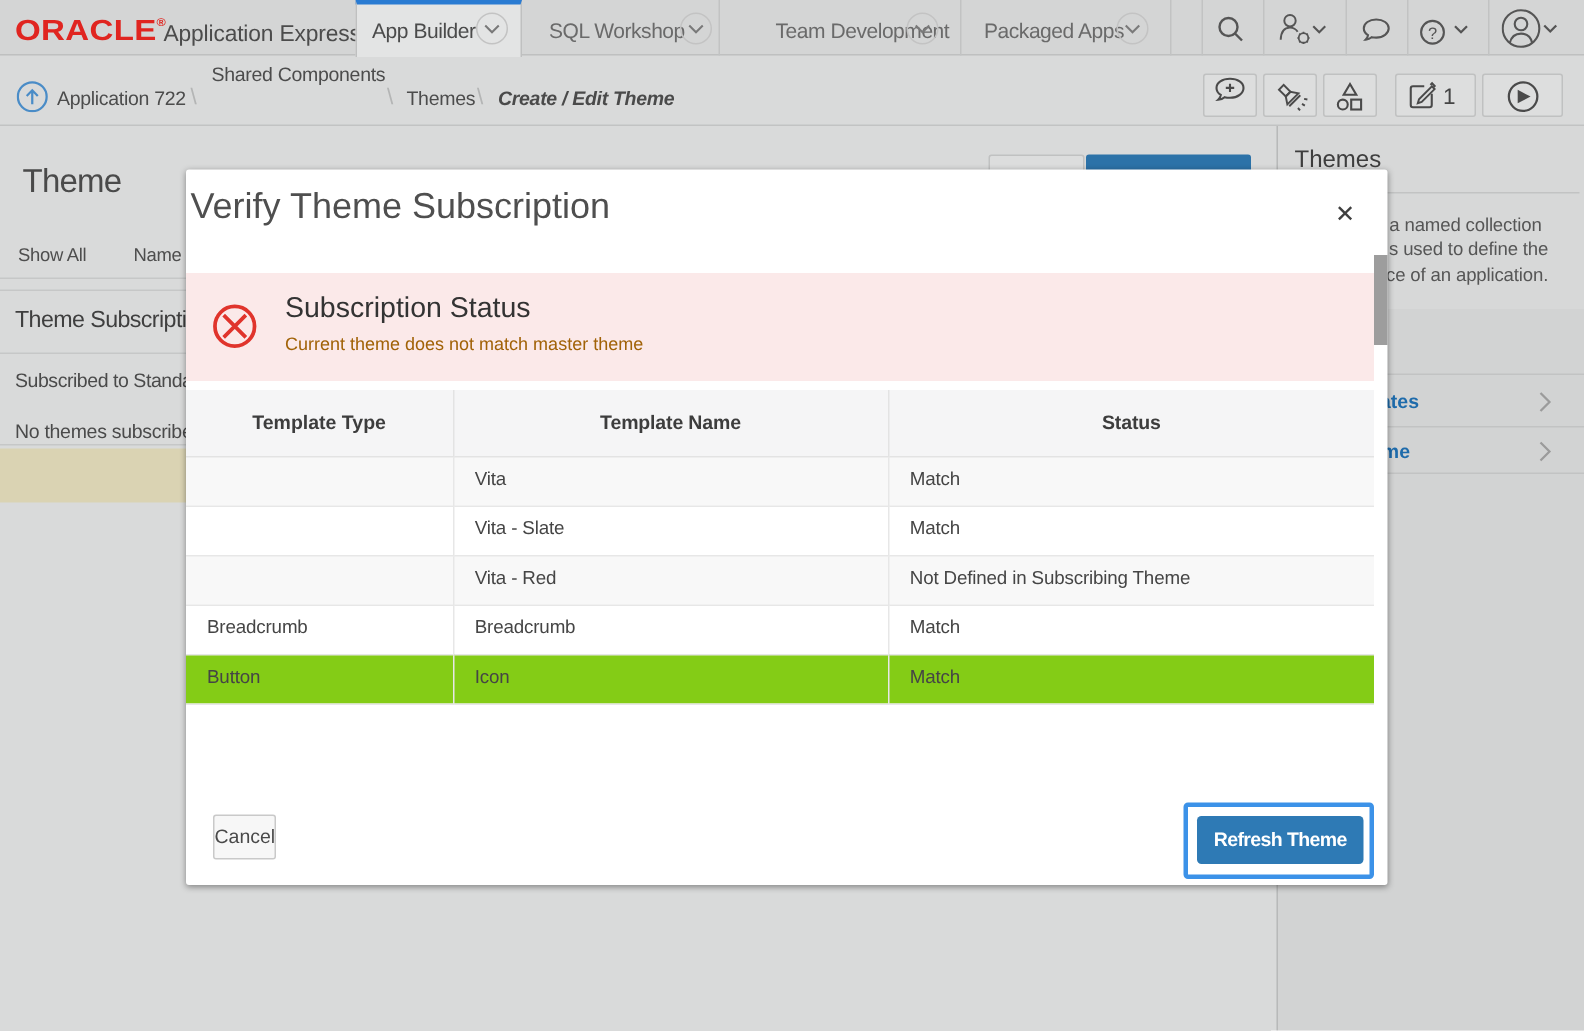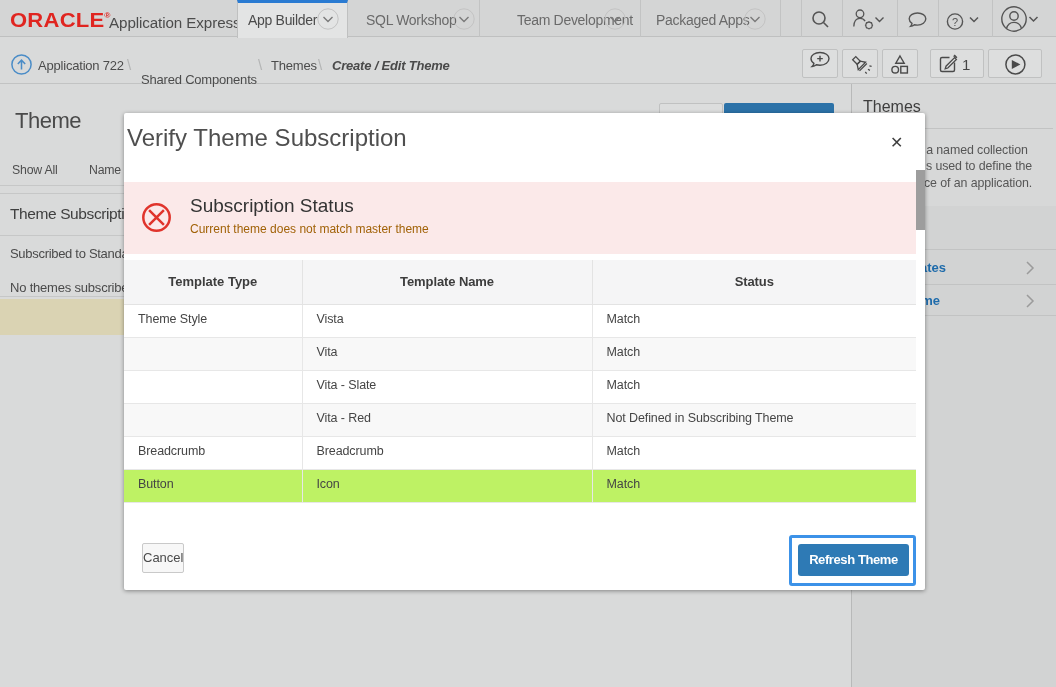--- a/index.html
+++ b/index.html
@@ -70,21 +70,21 @@
   <path d="M28.5 11 l4 4 l4 -4" fill="none" stroke="#555" stroke-width="1.5"></path>
 </svg>
 
 <div class="abs" style="left:0;top:38px;width:1056px;height:46px;background:#d9dada;border-bottom:1px solid #c2c3c3;"></div>
 <svg class="abs" style="left:11px;top:54px;" width="21" height="21" viewBox="0 0 21 21">
   <circle cx="10.5" cy="10.5" r="9.6" fill="none" stroke="#4a8cc7" stroke-width="1.5"></circle>
   <path d="M10.5 15.5 v-9 M6.8 10 l3.7 -3.8 l3.7 3.8" fill="none" stroke="#4a8cc7" stroke-width="1.5"></path>
 </svg>
 <div class="abs" style="left:38px;top:58px;font-size:13px;letter-spacing:-0.2px;color:#4c4c4c;">Application 722</div>
 <div class="abs" style="left:127px;top:56px;font-size:15px;color:#b4b5b5;">\</div>
-<div class="abs" style="left:141px;top:72px;font-size:13px;letter-spacing:-0.2px;color:#4c4c4c;">Shared Components</div>
+<div class="abs" style="left:141px;top:42px;font-size:13px;letter-spacing:-0.2px;color:#4c4c4c;">Shared Components</div>
 <div class="abs" style="left:258px;top:56px;font-size:15px;color:#b4b5b5;">\</div>
 <div class="abs" style="left:271px;top:58px;font-size:13px;letter-spacing:-0.2px;color:#4c4c4c;">Themes</div>
 <div class="abs" style="left:318px;top:56px;font-size:15px;color:#b4b5b5;">\</div>
 <div class="abs" style="left:332px;top:58px;font-size:13px;letter-spacing:-0.2px;font-weight:bold;color:#4a4a4a;font-style:italic;">Create / Edit Theme</div>
 
 <div class="abs bbtn" style="left:802px;top:49px;width:36px;"></div>
 <div class="abs bbtn" style="left:842px;top:49px;width:36px;"></div>
 <div class="abs bbtn" style="left:882px;top:49px;width:36px;"></div>
 <div class="abs bbtn" style="left:930px;top:49px;width:54px;"></div>
 <div class="abs bbtn" style="left:988px;top:49px;width:54px;"></div>
@@ -160,46 +160,41 @@
 <div class="abs" style="left:190px;top:222px;font-size:12px;color:#a16207;">Current theme does not match master theme</div>
 
 <div class="abs" id="tbl" style="left:124px;top:260px;width:792px;">
   <table style="width:792px;border-collapse:collapse;font-size:12.5px;letter-spacing:-0.1px;color:#454545;">
     <tbody>
         <tr style="height:44px;background:#f5f5f6;">
       <th style="width:178px;border-bottom:1px solid #e3e3e3;border-right:1px solid #e3e3e3;font-size:13px;letter-spacing:0;color:#3d3d3d;">Template Type</th>
       <th style="width:290px;border-bottom:1px solid #e3e3e3;border-right:1px solid #e3e3e3;font-size:13px;color:#3d3d3d;">Template Name</th>
       <th style="border-bottom:1px solid #e3e3e3;font-size:13px;color:#3d3d3d;">Status</th>
     </tr>
-    <tr style="height:33px;">
-          <td class="c1">Theme Style</td>
-          <td class="c1">Vista</td>
-          <td class="c2">Match</td>
-        </tr>
     <tr style="height:33px;background:#f8f8f8;">
           <td class="c1"></td>
           <td class="c1">Vita</td>
           <td class="c2">Match</td>
         </tr>
     <tr style="height:33px;">
           <td class="c1"></td>
           <td class="c1">Vita - Slate</td>
           <td class="c2">Match</td>
         </tr>
     <tr style="height:33px;background:#f8f8f8;">
           <td class="c1"></td>
           <td class="c1">Vita - Red</td>
           <td class="c2">Not Defined in Subscribing Theme</td>
         </tr>
     <tr style="height:33px;">
           <td class="c1">Breadcrumb</td>
           <td class="c1">Breadcrumb</td>
           <td class="c2">Match</td>
         </tr>
-    <tr style="height:33px;background:#bef264;">
+    <tr style="height:33px;background:#84cc16;">
           <td class="c1">Button</td>
           <td class="c1">Icon</td>
           <td class="c2">Match</td>
         </tr>
   </tbody>
     </table>
 </div>
 <style>
 .c1 { border-bottom:1px solid #e7e7e7; border-right:1px solid #e7e7e7; padding-left:14px; padding-bottom:3px; }
 .c2 { border-bottom:1px solid #e7e7e7; padding-left:14px; padding-bottom:3px; }

